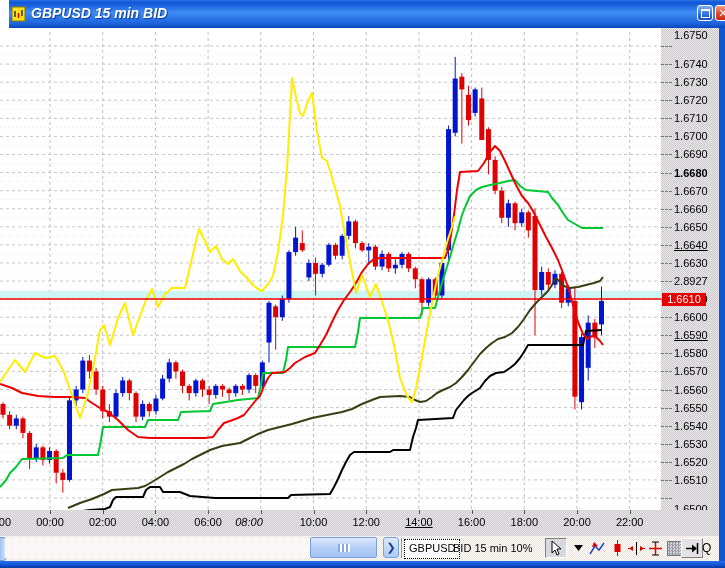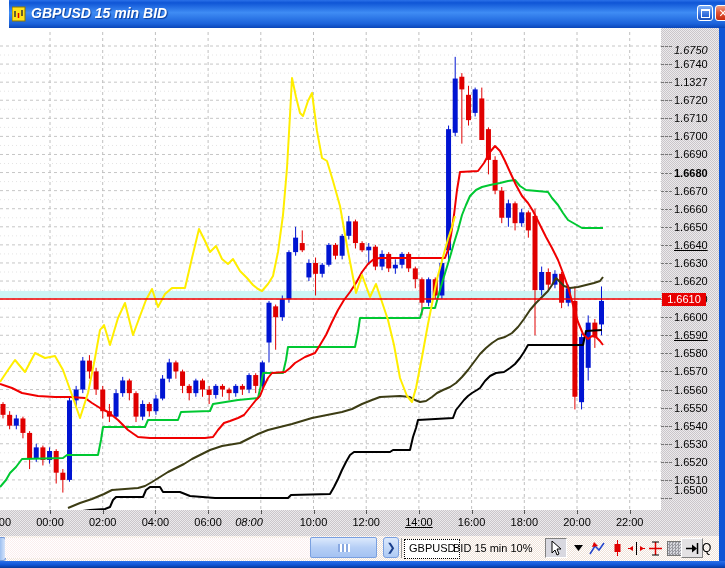--- a/index.html
+++ b/index.html
@@ -337,25 +337,25 @@
         <polyline points="60,485 75,484 90,482 105,481 110,479 113,472 116,469 143,469 146,462 150,459 160,459 163,464 180,464 190,468 215,470 288,470 291,467 330,466 334,459 338,451 342,442 346,434 350,427 354,424 390,424 393,422 410,422 413,409 416,400 418,392 453,390 456,382 460,377 464,372 468,368 472,365 477,362 480,360 485,353 490,348 496,345 504,344 510,340 515,336 520,330 524,324 528,317 583,317 586,303 602,302" fill="none" stroke="#000000" stroke-width="2" stroke-linejoin="round"></polyline>
         <polyline points="0,459 6,452 10,445 16,439 22,431 63,430 67,427 98,427 101,412 103,399 145,399 148,392 178,392 181,384 210,383 213,376 238,372 258,370 261,357 263,345 283,345 286,332 288,319 355,319 358,304 360,290 420,290 423,280 435,280 438,269 442,255 446,242 450,229 454,215 458,202 462,187 466,177 470,168 476,162 482,159 490,157 500,155 508,153 515,152 520,158 526,162 548,164 552,170 558,177 563,185 568,192 575,196 582,200 603,200" fill="none" stroke="#00c832" stroke-width="2" stroke-linejoin="round"></polyline>
         <polyline points="0,356 12,360 22,365 38,368 55,369 70,369 85,370 92,375 100,380 108,384 118,392 128,402 138,409 150,410 180,410 205,410 213,409 218,402 224,395 230,393 238,390 244,387 248,382 252,377 256,372 260,368 264,358 268,350 272,345 285,344 290,340 295,335 300,332 305,329 310,327 315,325 320,317 326,307 332,294 338,282 344,272 350,264 356,255 362,244 368,236 374,231 380,230 420,230 445,230 448,222 451,207 454,187 457,162 460,144 478,143 484,135 490,124 495,118 500,123 505,133 510,144 516,157 522,168 528,175 533,183 540,197 546,209 552,220 558,232 563,245 568,259 573,277 578,294 583,306 588,311 592,308 596,309 600,313 603,317" fill="none" stroke="#f00000" stroke-width="2" stroke-linejoin="round"></polyline>
         <polyline points="0,354 8,342 15,332 25,344 35,325 45,330 55,328 63,342 72,367 80,390 88,365 95,330 100,302 104,297 110,317 118,290 125,275 133,307 140,288 146,272 152,261 158,279 165,266 172,260 185,260 192,230 199,201 205,213 210,224 216,218 222,231 228,236 233,231 240,243 247,250 253,257 258,261 262,263 268,256 273,248 278,224 283,187 287,140 290,87 292,50 296,69 300,85 303,88 308,73 312,65 317,103 322,130 327,133 333,153 340,178 347,218 352,244 356,265 362,247 370,269 376,256 382,274 388,292 394,317 400,350 407,368 412,374 416,360 422,329 428,296 433,271 437,251 443,229 448,211 452,199 455,188" fill="none" stroke="#ffee00" stroke-width="2" stroke-linejoin="round"></polyline>
         <line x1="0" y1="271.12000000000023" x2="661" y2="271.12000000000023" stroke="#f00000" stroke-width="1.5"></line>
       </svg>
   </div>
 
   <div id="yaxis">
       <div class="ytick-dash" style="top: 18px;"></div>
-      <span class="ytick" style="top: 16px; font-style: italic;">1.6750</span>
+      <span class="ytick" style="top: 1px;">1.6750</span>
       <div class="ytick-dash" style="top: 36.08px;"></div>
       <span class="ytick" style="top: 30.08px;">1.6740</span>
       <div class="ytick-dash" style="top: 54.16px;"></div>
-      <span class="ytick" style="top: 48.16px;">1.1327</span>
+      <span class="ytick" style="top: 48.16px;">1.6730</span>
       <div class="ytick-dash" style="top: 72.24px;"></div>
       <span class="ytick" style="top: 66.24px;">1.6720</span>
       <div class="ytick-dash" style="top: 90.32px;"></div>
       <span class="ytick" style="top: 84.32px;">1.6710</span>
       <div class="ytick-dash" style="top: 108.4px;"></div>
       <span class="ytick" style="top: 102.4px;">1.6700</span>
       <div class="ytick-dash" style="top: 126.48px;"></div>
       <span class="ytick" style="top: 120.48px;">1.6690</span>
       <div class="ytick-dash" style="top: 144.56px;"></div>
       <span class="ytick" style="top: 138.56px; font-weight: bold;">1.6680</span>
@@ -363,21 +363,21 @@
       <span class="ytick" style="top: 156.64px;">1.6670</span>
       <div class="ytick-dash" style="top: 180.72px;"></div>
       <span class="ytick" style="top: 174.72px;">1.6660</span>
       <div class="ytick-dash" style="top: 198.8px;"></div>
       <span class="ytick" style="top: 192.8px;">1.6650</span>
       <div class="ytick-dash" style="top: 216.88px;"></div>
       <span class="ytick" style="top: 210.88px; text-decoration: underline;">1.6640</span>
       <div class="ytick-dash" style="top: 234.96px;"></div>
       <span class="ytick" style="top: 228.96px;">1.6630</span>
       <div class="ytick-dash" style="top: 253.04px;"></div>
-      <span class="ytick" style="top: 247.04px;">1.6620</span>
+      <span class="ytick" style="top: 247.04px;">2.8927</span>
       <div class="ytick-dash" style="top: 271.12px;"></div>
       <span class="ytick" style="top: 265.12px;">1.6610</span>
       <div class="ytick-dash" style="top: 289.2px;"></div>
       <span class="ytick" style="top: 283.2px;">1.6600</span>
       <div class="ytick-dash" style="top: 307.28px;"></div>
       <span class="ytick" style="top: 301.28px; text-decoration: underline;">1.6590</span>
       <div class="ytick-dash" style="top: 325.36px;"></div>
       <span class="ytick" style="top: 319.36px;">1.6580</span>
       <div class="ytick-dash" style="top: 343.44px;"></div>
       <span class="ytick" style="top: 337.44px;">1.6570</span>
@@ -387,21 +387,21 @@
       <span class="ytick" style="top: 373.6px;">1.6550</span>
       <div class="ytick-dash" style="top: 397.68px;"></div>
       <span class="ytick" style="top: 391.68px;">1.6540</span>
       <div class="ytick-dash" style="top: 415.76px;"></div>
       <span class="ytick" style="top: 409.76px;">1.6530</span>
       <div class="ytick-dash" style="top: 433.84px;"></div>
       <span class="ytick" style="top: 427.84px;">1.6520</span>
       <div class="ytick-dash" style="top: 451.92px;"></div>
       <span class="ytick" style="top: 445.92px;">1.6510</span>
       <div class="ytick-dash" style="top: 470px;"></div>
-      <span class="ytick" style="top: 456px;">1.6500</span>
+      <span class="ytick" style="top: 475px;">1.6500</span>
       <div id="cur-price" style="top: 265.12px;">1.6610</div>
     </div>
 
   <div id="xaxis">
       <span class="xtick" style="left: -2.7px;">22:00</span>
       <div class="xtick-mark" style="left: 50px;"></div>
       <span class="xtick" style="left: 50px;">00:00</span>
       <div class="xtick-mark" style="left: 102.7px;"></div>
       <span class="xtick" style="left: 102.7px;">02:00</span>
       <div class="xtick-mark" style="left: 155.4px;"></div>

